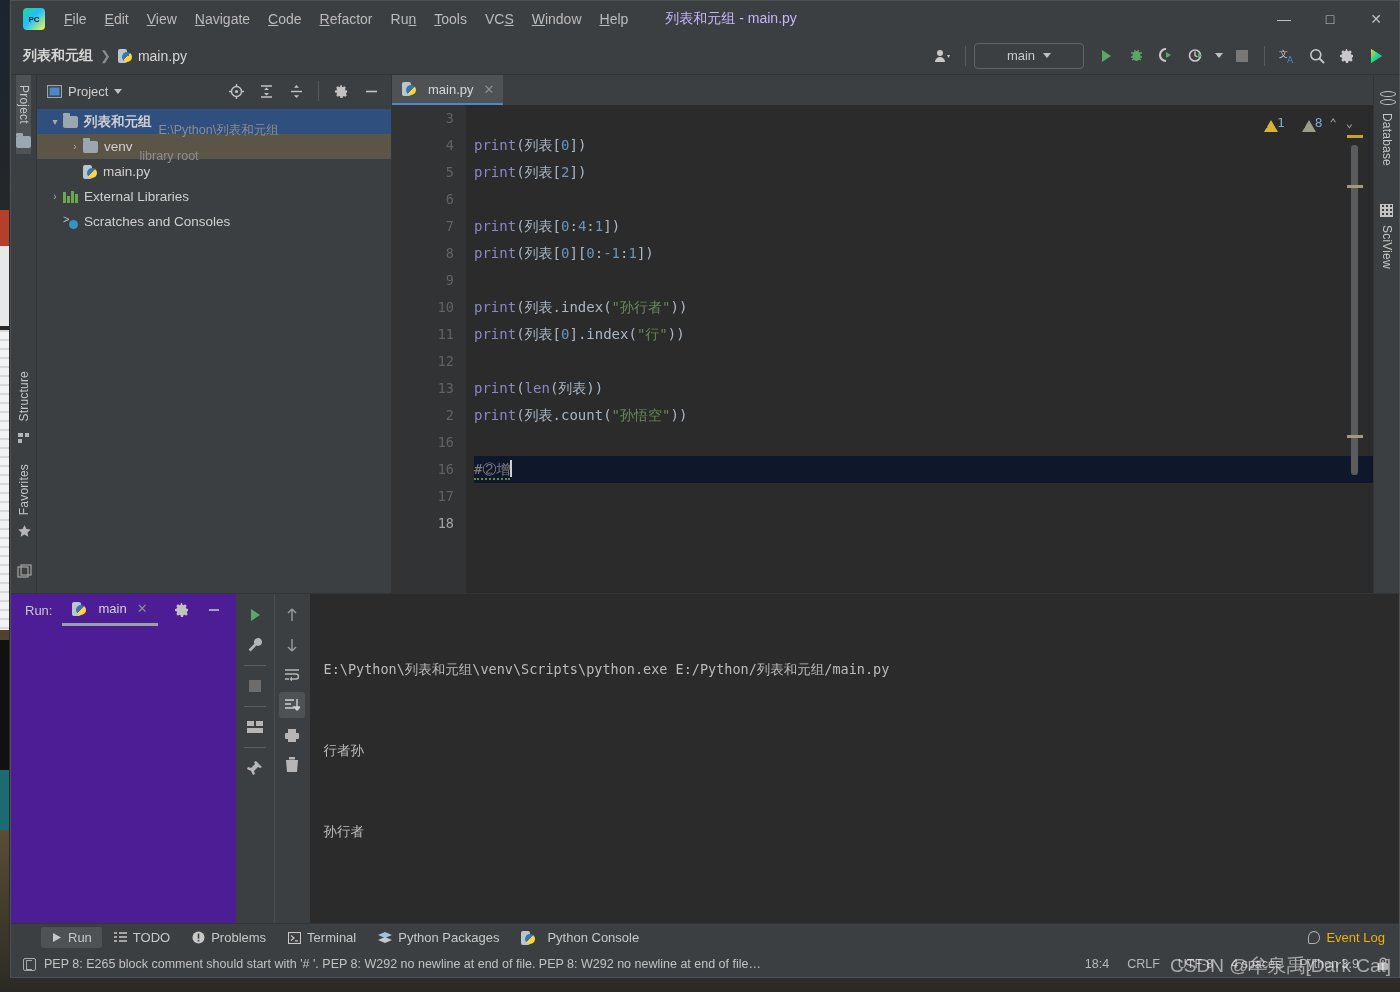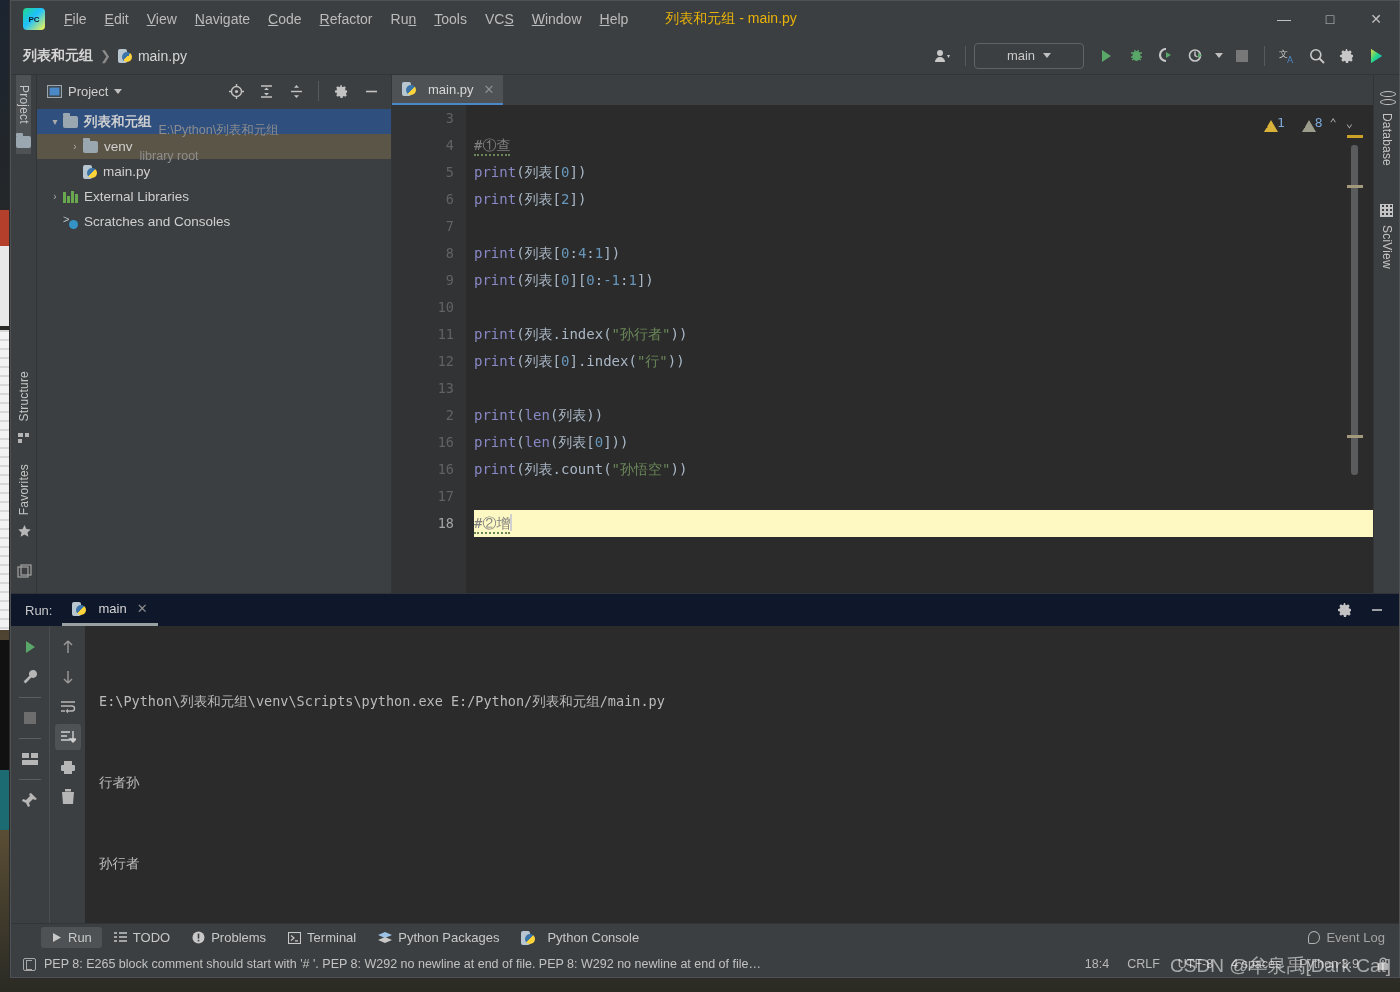--- a/index.html
+++ b/index.html
@@ -40,21 +40,21 @@
   }
   .pc-logo { width:22px; height:22px; margin:0 10px 0 12px; border-radius:4px;
     background:linear-gradient(135deg,#21d789 0%, #1ec0ff 45%, #fcf84a 100%);
     position:relative; }
   .pc-logo::after{ content:"PC"; position:absolute; inset:0; display:flex;
     align-items:center; justify-content:center; color:#0d1b2a; font-size:8px;
     font-weight:bold; font-family:"Liberation Sans",sans-serif; }
   .menu { display:flex; align-items:center; gap:0; }
   .menu-item { padding:4px 9px; color:#bbbbbb; font-size:14px; cursor:default; white-space:nowrap; }
   .menu-item u { text-decoration:underline; }
-  .win-title { margin-left:28px; color:#eab308; font-size:14px; }
+  .win-title { margin-left:28px; color:#c4b5fd; font-size:14px; }
   .win-ctrls { position:absolute; right:0; top:0; height:36px; display:flex; }
   .win-btn { width:46px; height:36px; display:flex; align-items:center; justify-content:center;
     color:#c0c0c0; font-size:14px; }
 
   
   .navbar { height:38px; background:#3c3f41; display:flex; align-items:center;
     padding:0 8px 0 12px; flex:0 0 38px; border-bottom:1px solid #323537; position:relative; }
   .crumb { display:flex; align-items:center; color:#d6d6d6; font-size:14px; }
   .crumb.bold { font-weight:bold; }
   .crumb-sep { margin:0 7px; color:#8a8a8a; font-size:13px; }
@@ -121,21 +121,21 @@
   .tab .x { color:#8d8d8d; margin-left:4px; font-size:13px; }
 
   .editor-wrap { flex:1; display:flex; position:relative; min-height:0; overflow:hidden; }
   .gutter { width:74px; flex:0 0 74px; background:#313335; text-align:right;
     padding-top:0; font-family:"DejaVu Sans Mono", monospace; font-size:13.5px; color:#606366; }
   .gline { height:27px; line-height:27px; padding-right:12px; }
   .gline.cur { color:#a4a3a3; }
   .code { flex:1; position:relative; background:#2b2b2b; overflow:hidden;
     font-family:"DejaVu Sans Mono", monospace; font-size:14px; padding-left:8px; }
   .cline { height:27px; line-height:27px; white-space:pre; color:#a9b7c6; }
-  .cline.cur { background:#fef9c3; }
+  .cline.cur { background:#0f172a; }
   .fn { color:#8888c6; }
   .num { color:#6897bb; }
   .str { color:#6a8759; }
   .cmt { color:#808080; position:relative; }
   .squig { border-bottom:2px dotted #6a8759; padding-bottom:1px; }
   .caret-bar { display:inline-block; width:2px; height:17px; background:#d0d0d0;
     vertical-align:-3px; animation:none; }
 
   
   .vscroll { position:absolute; right:14px; top:0; width:10px; height:100%; }
@@ -158,21 +158,21 @@
   .rstrip .vlabel { writing-mode:vertical-rl; }
   .db-ico { width:14px; height:14px; margin:6px 0 2px; position:relative; }
   .db-ico::before,.db-ico::after{ content:""; position:absolute; left:0; width:14px; height:4px;
     border:1px solid #c4c4c4; border-radius:50%; }
   .db-ico::before{ top:0; } .db-ico::after{ top:8px; }
   .sci-ico { width:13px; height:13px; margin:8px 0 2px;
     background:repeating-linear-gradient(90deg,#c4c4c4 0 2px, transparent 2px 4px),
                repeating-linear-gradient(0deg,#c4c4c4 0 2px, transparent 2px 4px); }
 
   
-  .runpanel { height:330px; flex:0 0 330px; background:#0f172a; display:flex; flex-direction:column;
+  .runpanel { height:330px; flex:0 0 330px; background:#4c1d95; display:flex; 
     border-top:1px solid #323537; }
   .run-head { height:32px; display:flex; align-items:center; padding:0 8px 0 14px; gap:10px;
     flex:0 0 32px; }
   .run-label { font-size:13px; color:#c8c8c8; }
   .run-tab { display:flex; align-items:center; gap:6px; padding:0 10px; height:32px;
     border-bottom:3px solid #9a9fa1; color:#d4d4d4; font-size:13px; }
   .run-head-right { margin-left:auto; display:flex; gap:4px; align-items:center; }
   .run-body { flex:1; display:flex; min-height:0; }
   .run-tools { width:38px; flex:0 0 38px; display:flex; flex-direction:column; align-items:center;
     padding-top:8px; gap:4px; background:#3c3f41; }
@@ -201,21 +201,21 @@
   .status .right { margin-left:auto; display:flex; align-items:center; gap:18px; }
   .sq-ico { width:13px; height:13px; border:1.5px solid #a8a8a8; border-radius:2px;
     position:relative; flex:0 0 13px; }
   .sq-ico::after{ content:""; position:absolute; left:2px; top:1px; width:5px; height:8px;
     border:1px solid #a8a8a8; border-right:none; }
 
   .watermark { position:absolute; right:8px; bottom:-2px; font-size:19px; color:rgba(255,255,255,.55);
     font-family:"Liberation Sans",sans-serif; pointer-events:none; white-space:nowrap; }
 
   .evlog { display:flex; align-items:center; gap:6px; margin-left:auto; padding-right:14px;
-    font-size:13px; color:#a3a3a3; }
+    font-size:13px; color:#eab308; }
   .bell { width:12px; height:13px; border:1.5px solid #b4b4b4; border-radius:50% 50% 50% 2px; }
 
   
   svg { display:block; }
 </style>
 </head>
 <body>
 
 <div id="desktop">
   <div class="bg-red"></div>
@@ -480,32 +480,30 @@
           <div class="gline">13</div>
           <div class="gline">2</div>
           <div class="gline">16</div>
           <div class="gline">16</div>
           <div class="gline">17</div>
           <div class="gline cur">18</div>
         </div>
 
         <div class="code">
           <div class="cline">&nbsp;</div>
-          <div class="cline"><span class="cmt squig">#①查</span></div>
           <div class="cline"><span class="fn">print</span>(列表[<span class="num">0</span>])</div>
           <div class="cline"><span class="fn">print</span>(列表[<span class="num">2</span>])</div>
           <div class="cline">&nbsp;</div>
           <div class="cline"><span class="fn">print</span>(列表[<span class="num">0</span>:<span class="num">4</span>:<span class="num">1</span>])</div>
           <div class="cline"><span class="fn">print</span>(列表[<span class="num">0</span>][<span class="num">0</span>:<span class="num">-1</span>:<span class="num">1</span>])</div>
           <div class="cline">&nbsp;</div>
           <div class="cline"><span class="fn">print</span>(列表.index(<span class="str">"孙行者"</span>))</div>
           <div class="cline"><span class="fn">print</span>(列表[<span class="num">0</span>].index(<span class="str">"行"</span>))</div>
           <div class="cline">&nbsp;</div>
           <div class="cline"><span class="fn">print</span>(<span class="fn">len</span>(列表))</div>
-          <div class="cline"><span class="fn">print</span>(<span class="fn">len</span>(列表[<span class="num">0</span>]))</div>
           <div class="cline"><span class="fn">print</span>(列表.count(<span class="str">"孙悟空"</span>))</div>
           <div class="cline">&nbsp;</div>
           <div class="cline cur"><span class="cmt squig">#②增</span><span class="caret-bar"></span></div>
 
           <div class="warn-row">
             <span class="wtri-wrap">
               <span class="wtri y"></span>
                 <span>!</span>
             </span>
             <span class="wnum">1</span>

